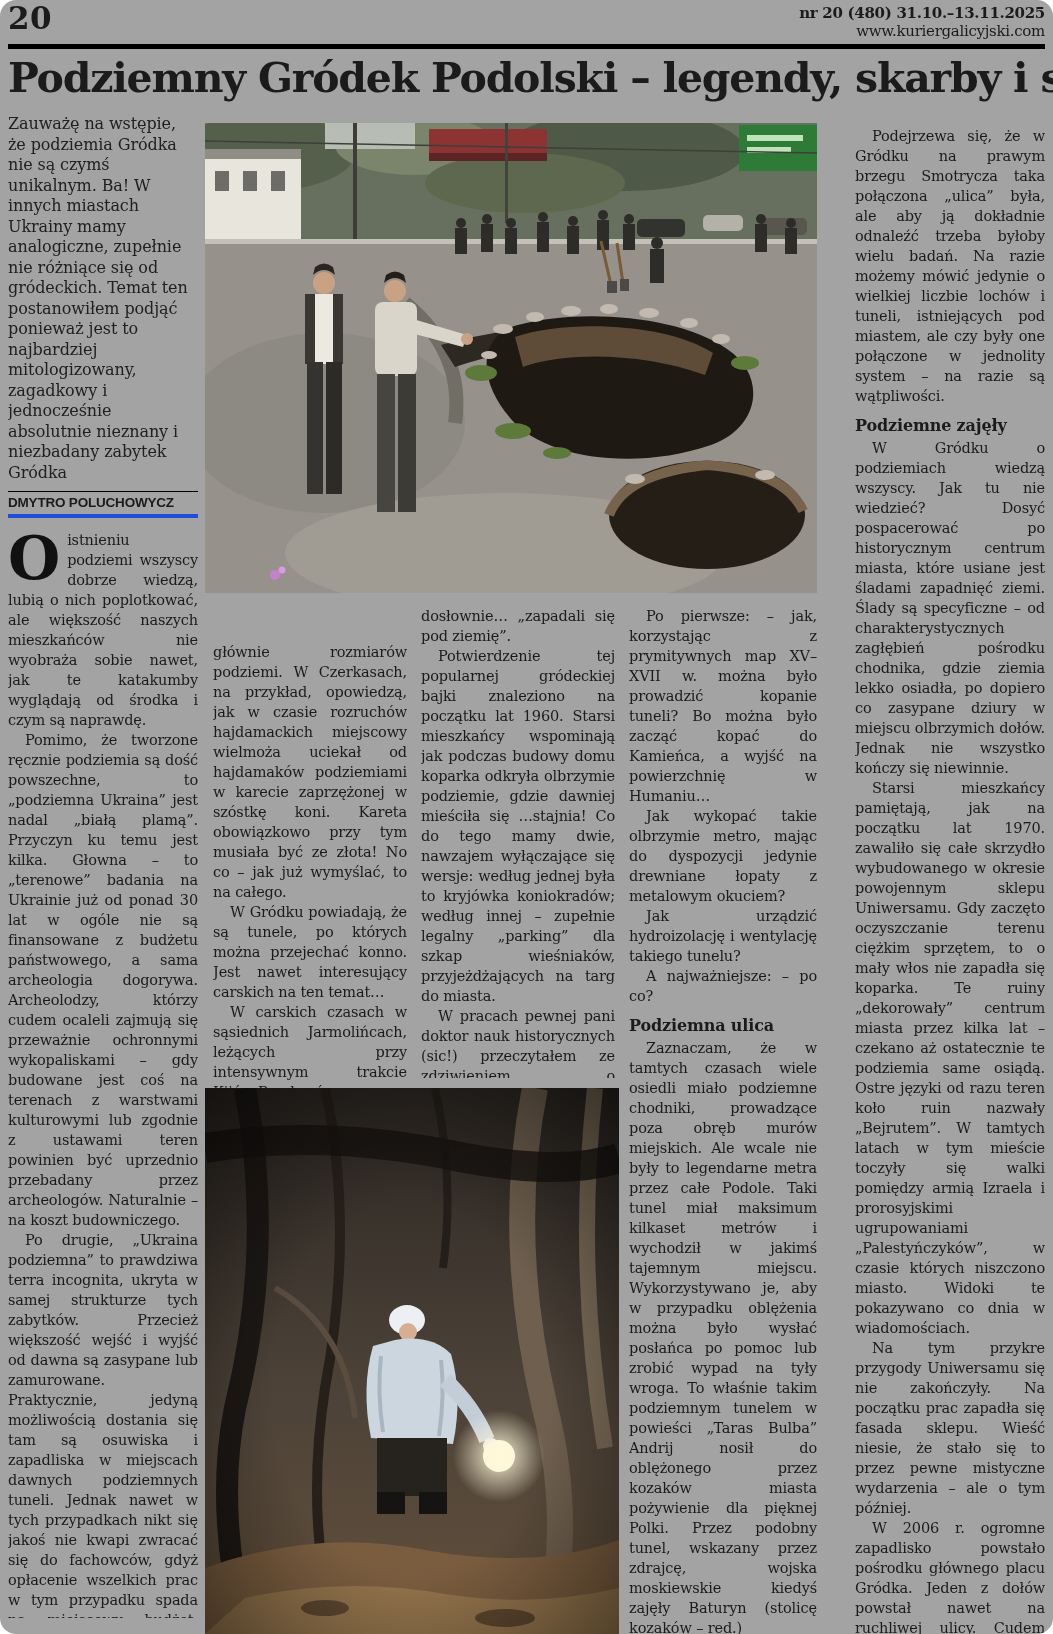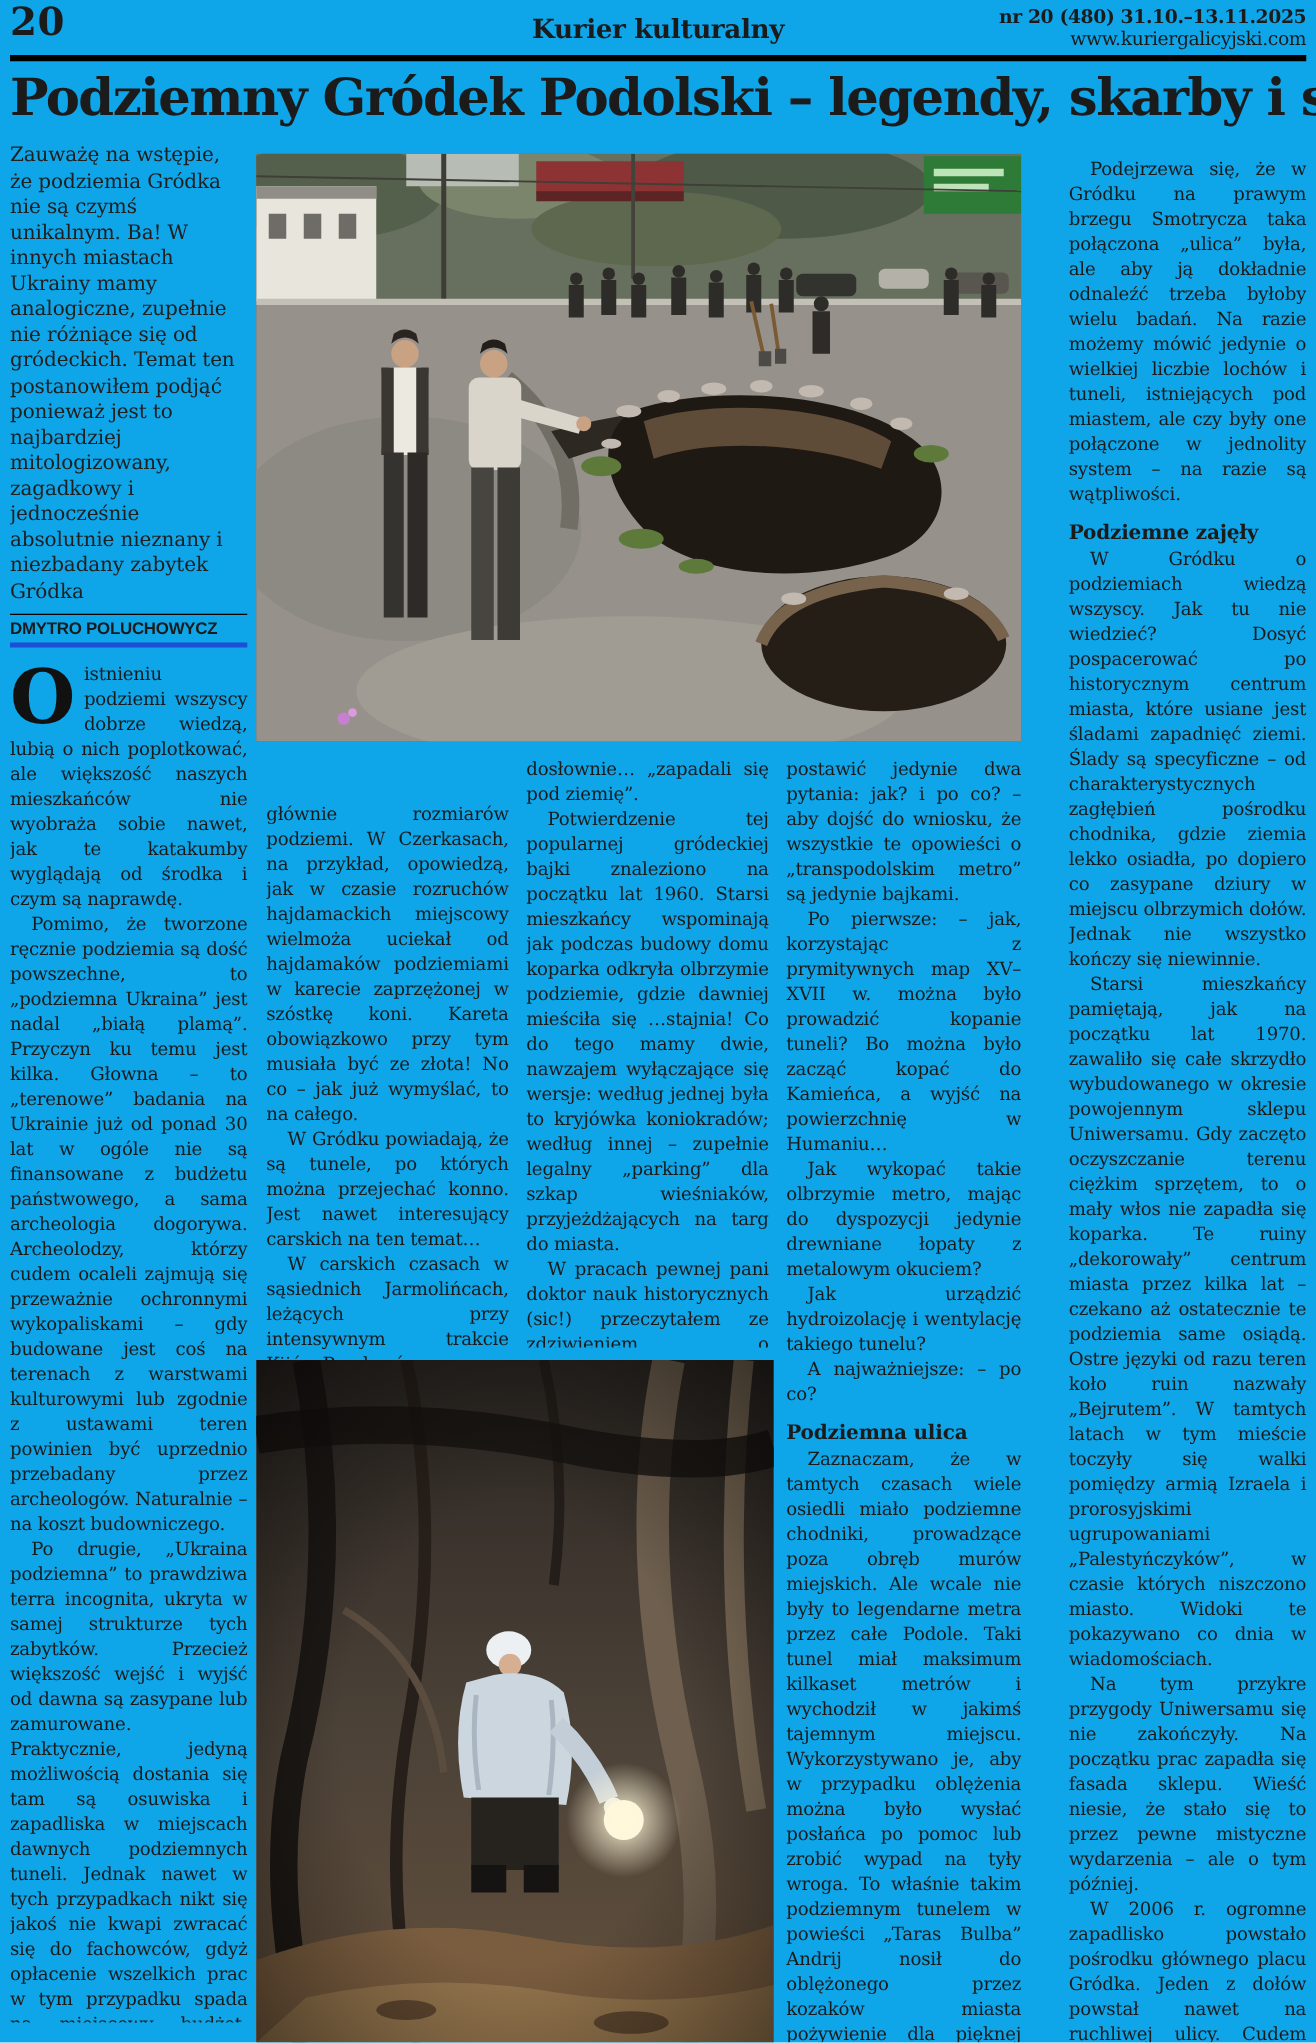--- a/index.html
+++ b/index.html
@@ -1,20 +1,21 @@
 <!DOCTYPE html>
 <html lang="pl"><head>
 <meta charset="utf-8">
 <style>
   * { margin:0; padding:0; box-sizing:border-box; }
   html,body { background:#ffffff; }
   .page {
     position:relative; width:1053px; height:1634px; margin:0 auto;
-    background:#0ea5e9; overflow:hidden; color:#1b1b1b;
+    background:#a3a3a3; overflow:hidden; color:#1b1b1b;
     font-family:"DejaVu Serif","Liberation Serif",serif;
+    border-radius:16px;
   }
   
   .masthead { position:absolute; left:8px; top:6px; width:1037px; height:38px; }
   .page-number { position:absolute; left:0; top:-6px; font-size:31px; font-weight:bold; letter-spacing:.5px; }
   .section-title { position:absolute; left:0; right:0; top:4px; text-align:center; font-size:21px; font-weight:bold; letter-spacing:-.3px; }
   .issue-block { position:absolute; right:0; top:-2px; text-align:right; font-size:15px; line-height:18px; letter-spacing:-.3px; }
   .issue-line { font-weight:bold; }
   .rule-thick { position:absolute; left:8px; top:44px; width:1037px; height:5px; background:#000; }
   
   .headline {
@@ -45,21 +46,20 @@
   .photo { position:absolute; z-index:5; display:block; background:#777; }
   .photo svg { display:block; }
 </style>
 </head>
 <body>
 
 <div class="page">
 
   <div class="masthead">
     <div class="page-number">20</div>
-    <div class="section-title">Kurier kulturalny</div>
     <div class="issue-block">
       <div class="issue-line">nr 20 (480) 31.10.–13.11.2025</div>
       <div class="website-line">www.kuriergalicyjski.com</div>
     </div>
   </div>
   <div class="rule-thick"></div>
 
   <h1 class="headline">Podziemny Gródek Podolski – legendy, skarby i szkielety</h1>
 
   <div class="colwrap" style="left:8px; top:114px; width:190px; height:1504px;">
@@ -194,21 +194,20 @@
       <p class="noindent">głównie rozmiarów podziemi. W Czerkasach, na przykład, opowiedzą, jak w czasie rozruchów hajdamackich miejscowy wielmoża uciekał od hajdamaków podziemiami w karecie zaprzężonej w szóstkę koni. Kareta obowiązkowo przy tym musiała być ze złota! No co – jak już wymyślać, to na całego.</p>
       <p>W Gródku powiadają, że są tunele, po których można przejechać konno. Jest nawet interesujący carskich na ten temat…</p>
       <p>W carskich czasach w sąsiednich Jarmolińcach, leżących przy intensywnym trakcie Kijów-Proskurów-Kamieniec Podolski było dawniej wiele zajazdów. Było to coś w rodzaju dzisiejszych moteli, tylko dla powozów. Wiadomo, że dla koniokradów było to niby miodem namaszczone. Powiadają, że złodziei starano się prześladować jedynie do Gródka. Jeżeli nie udało się ich złapać, to dalej nikt nawet nie usiłował. W Gródku</p>
     </div>
   <div class="colwrap body-col" style="left:421px; top:606px; width:194px; height:472px;">
       <p class="noindent">dosłownie… „zapadali się pod ziemię”.</p>
       <p>Potwierdzenie tej popularnej gródeckiej bajki znaleziono na początku lat 1960. Starsi mieszkańcy wspominają jak podczas budowy domu koparka odkryła olbrzymie podziemie, gdzie dawniej mieściła się …stajnia! Co do tego mamy dwie, nawzajem wyłączające się wersje: według jednej była to kryjówka koniokradów; według innej – zupełnie legalny „parking” dla szkap wieśniaków, przyjeżdżających na targ do miasta.</p>
       <p>W pracach pewnej pani doktor nauk historycznych (sic!) przeczytałem ze zdziwieniem o podziemnych tunelach, ciągnących się od Satanowa do Poczajowa, a nawet do Lwowa!!! Ponadto ta utytułowana pani doktor podaje to nie jako zabawną miejscowa bajkę, a jako zbadany fakt! Podkreśla konieczność ich zbadania! Dosyć</p>
     </div>
   <div class="colwrap body-col" style="left:629px; top:606px; width:188px; height:1028px;">
-      <p class="noindent">postawić jedynie dwa pytania: jak? i po co? – aby dojść do wniosku, że wszystkie te opowieści o „transpodolskim metro” są jedynie bajkami.</p>
       <p>Po pierwsze: – jak, korzystając z prymitywnych map XV–XVII w. można było prowadzić kopanie tuneli? Bo można było zacząć kopać do Kamieńca, a wyjść na powierzchnię w Humaniu…</p>
       <p>Jak wykopać takie olbrzymie metro, mając do dyspozycji jedynie drewniane łopaty z metalowym okuciem?</p>
       <p>Jak urządzić hydroizolację i wentylację takiego tunelu?</p>
       <p>A najważniejsze: – po co?</p>
       <h3>Podziemna ulica</h3>
       <p>Zaznaczam, że w tamtych czasach wiele osiedli miało podziemne chodniki, prowadzące poza obręb murów miejskich. Ale wcale nie były to legendarne metra przez całe Podole. Taki tunel miał maksimum kilkaset metrów i wychodził w jakimś tajemnym miejscu. Wykorzystywano je, aby w przypadku oblężenia można było wysłać posłańca po pomoc lub zrobić wypad na tyły wroga. To właśnie takim podziemnym tunelem w powieści „Taras Bulba” Andrij nosił do oblężonego przez kozaków miasta pożywienie dla pięknej Polki. Przez podobny tunel, wskazany przez zdrajcę, wojska moskiewskie kiedyś zajęły Baturyn (stolicę kozaków – red.)</p>
     </div>
 
   <div class="photo" style="left:205px; top:1088px; width:414px; height:546px;" role="img" aria-label="Badacz z latarką we wnętrzu gródeckich podziemi">
     <svg width="414" height="546" viewBox="0 0 414 546" aria-hidden="true">

